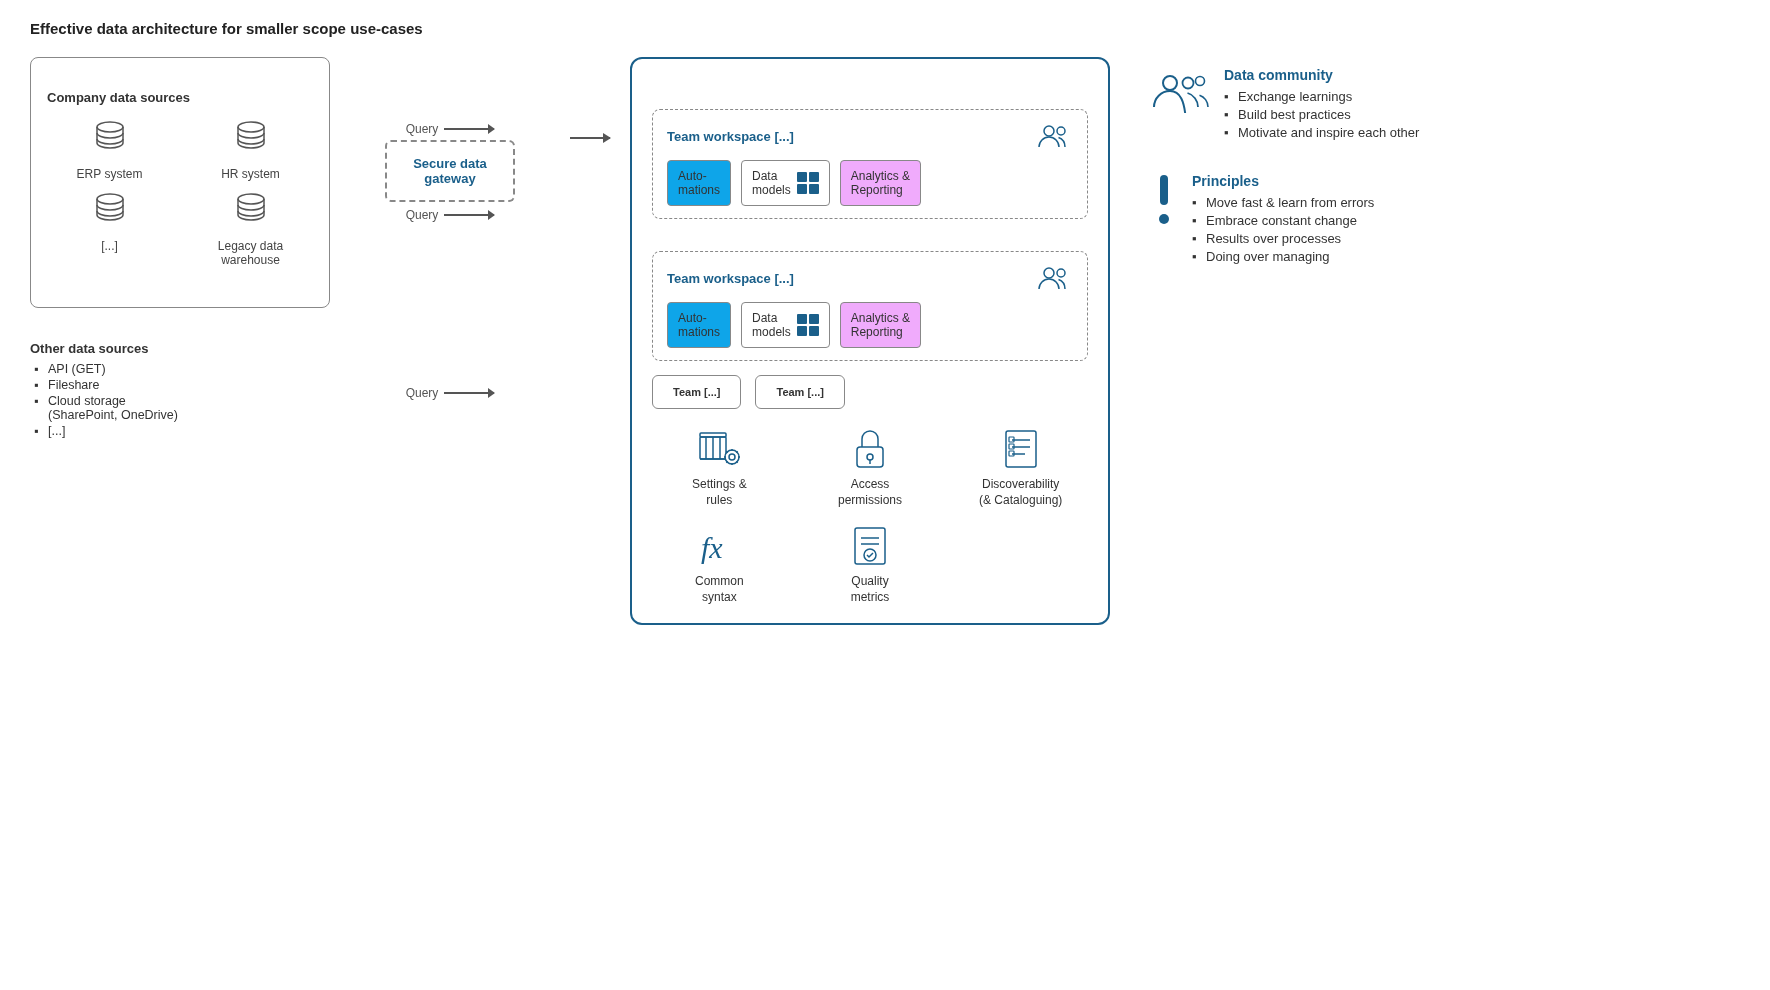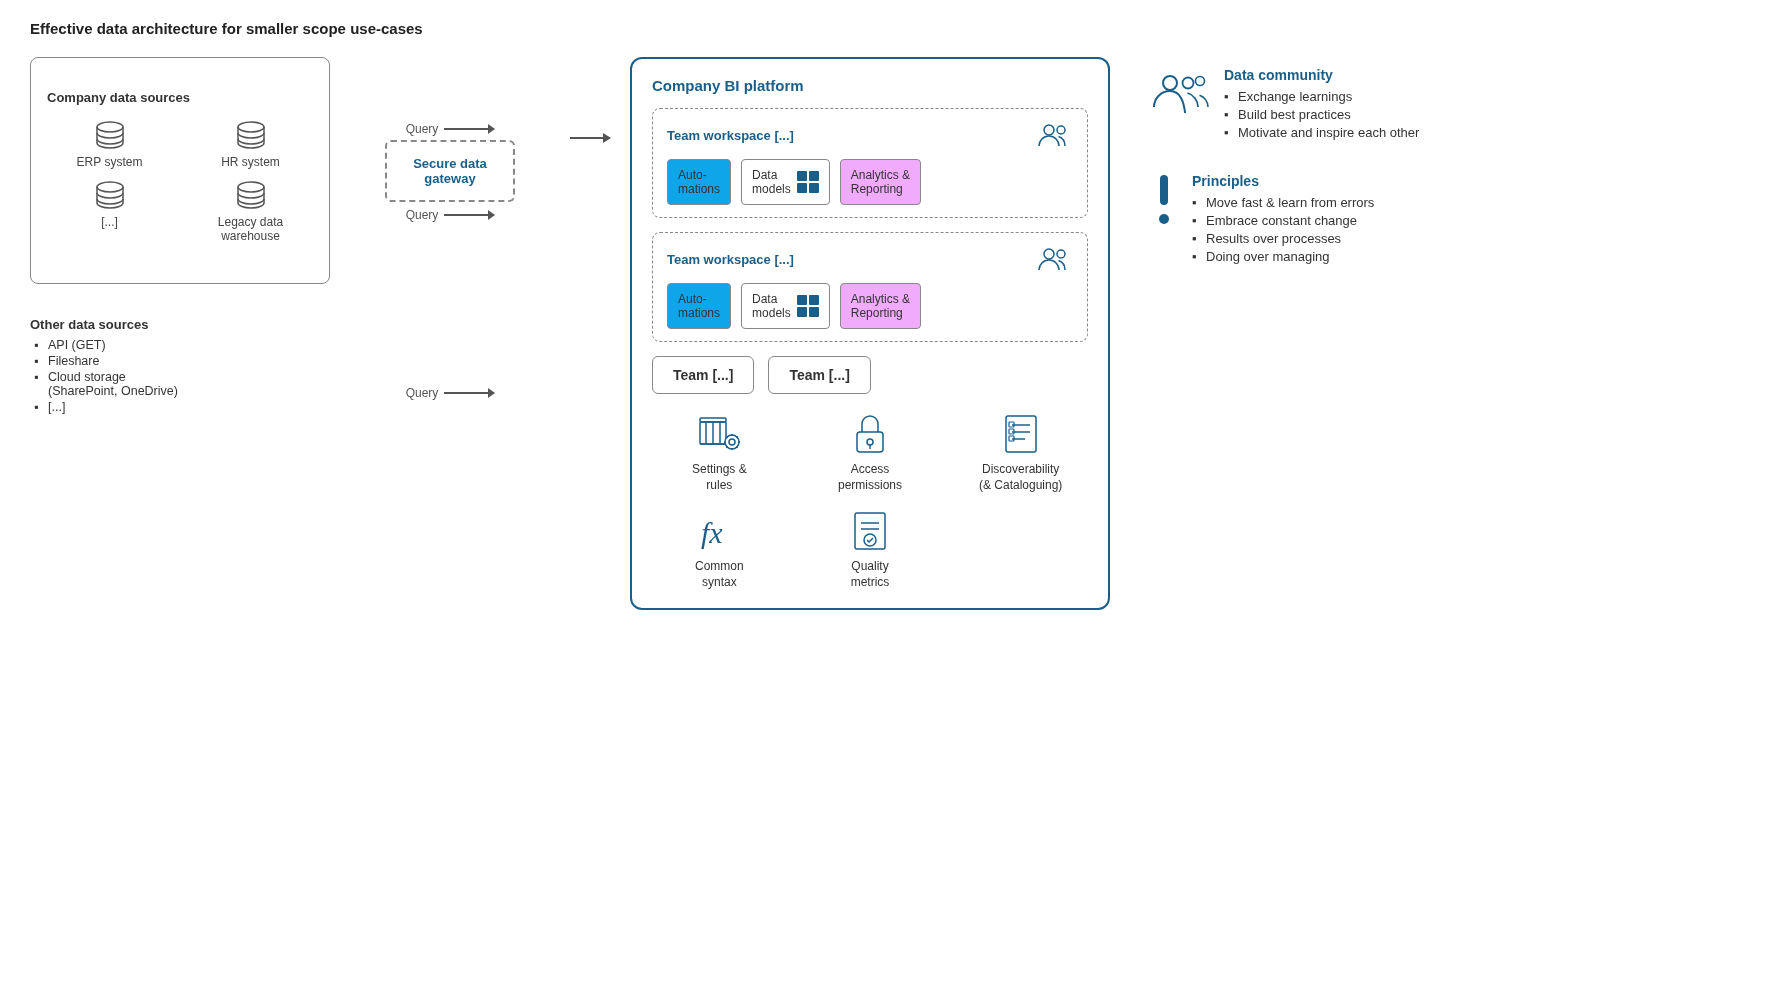--- a/index.html
+++ b/index.html
@@ -45,21 +45,21 @@
     .db-grid {
       display: grid;
       grid-template-columns: 1fr 1fr;
       gap: 8px 16px;
       margin-bottom: 8px;
     }
     .db-item {
       display: flex;
       flex-direction: column;
       align-items: center;
-      gap: 0;
+      gap: 12px;
       font-size: 12px;
       color: #444;
     }
     .db-icon {
       width: 38px;
       height: 38px;
     }
     .other-sources-box {
       padding: 0;
     }
@@ -99,20 +99,21 @@
       font-size: 15px;
       margin-bottom: 14px;
     }
     
     .team-workspace {
       border: 1.5px dashed #888;
       border-radius: 8px;
       padding: 12px 14px;
       margin-bottom: 14px;
       position: relative;
+      margin-top: 32px;
     }
     .team-workspace-header {
       display: flex;
       justify-content: space-between;
       align-items: center;
       margin-bottom: 10px;
     }
     .team-workspace-title {
       font-weight: 700;
       font-size: 13px;
@@ -160,21 +161,21 @@
     .team-row {
       display: flex;
       gap: 14px;
       margin-bottom: 18px;
     }
     .team-box {
       border: 1.5px solid #888;
       border-radius: 6px;
       padding: 10px 20px;
       font-weight: 700;
-      font-size: 14px;
+      font-size: 11px;
       color: #333;
       background: #fff;
     }
     
     .bottom-icons {
       display: grid;
       grid-template-columns: 1fr 1fr 1fr;
       gap: 16px;
       margin-top: 4px;
     }
@@ -333,21 +334,20 @@
 
   </div>
 
   <div style="display:flex;flex-direction:column;align-items:center;width:40px;flex-shrink:0;padding-top:80px;">
     <div style="height:2px;background:#555;width:40px;position:relative;">
       <div style="position:absolute;right:-1px;top:-4px;border-left:8px solid #555;border-top:5px solid transparent;border-bottom:5px solid transparent;"></div>
     </div>
   </div>
 
   <div class="bi-platform">
-    <div class="bi-title">Company BI platform</div>
 
     <div class="team-workspace">
       <div class="team-workspace-header">
         <span class="team-workspace-title">Team workspace [...]</span>
 
         <svg width="36" height="28" viewBox="0 0 36 28" fill="none" xmlns="http://www.w3.org/2000/svg">
           <circle cx="12" cy="9" r="5" stroke="#1a5f8a" stroke-width="1.5" fill="none"></circle>
           <path d="M2 25c0-5.52 4.48-10 10-10s10 4.48 10 10" stroke="#1a5f8a" stroke-width="1.5" fill="none"></path>
           <circle cx="24" cy="9" r="4" stroke="#1a5f8a" stroke-width="1.5" fill="none"></circle>
           <path d="M28 25c0-4.42-2.69-8.21-6.5-9.54" stroke="#1a5f8a" stroke-width="1.5" fill="none"></path>

